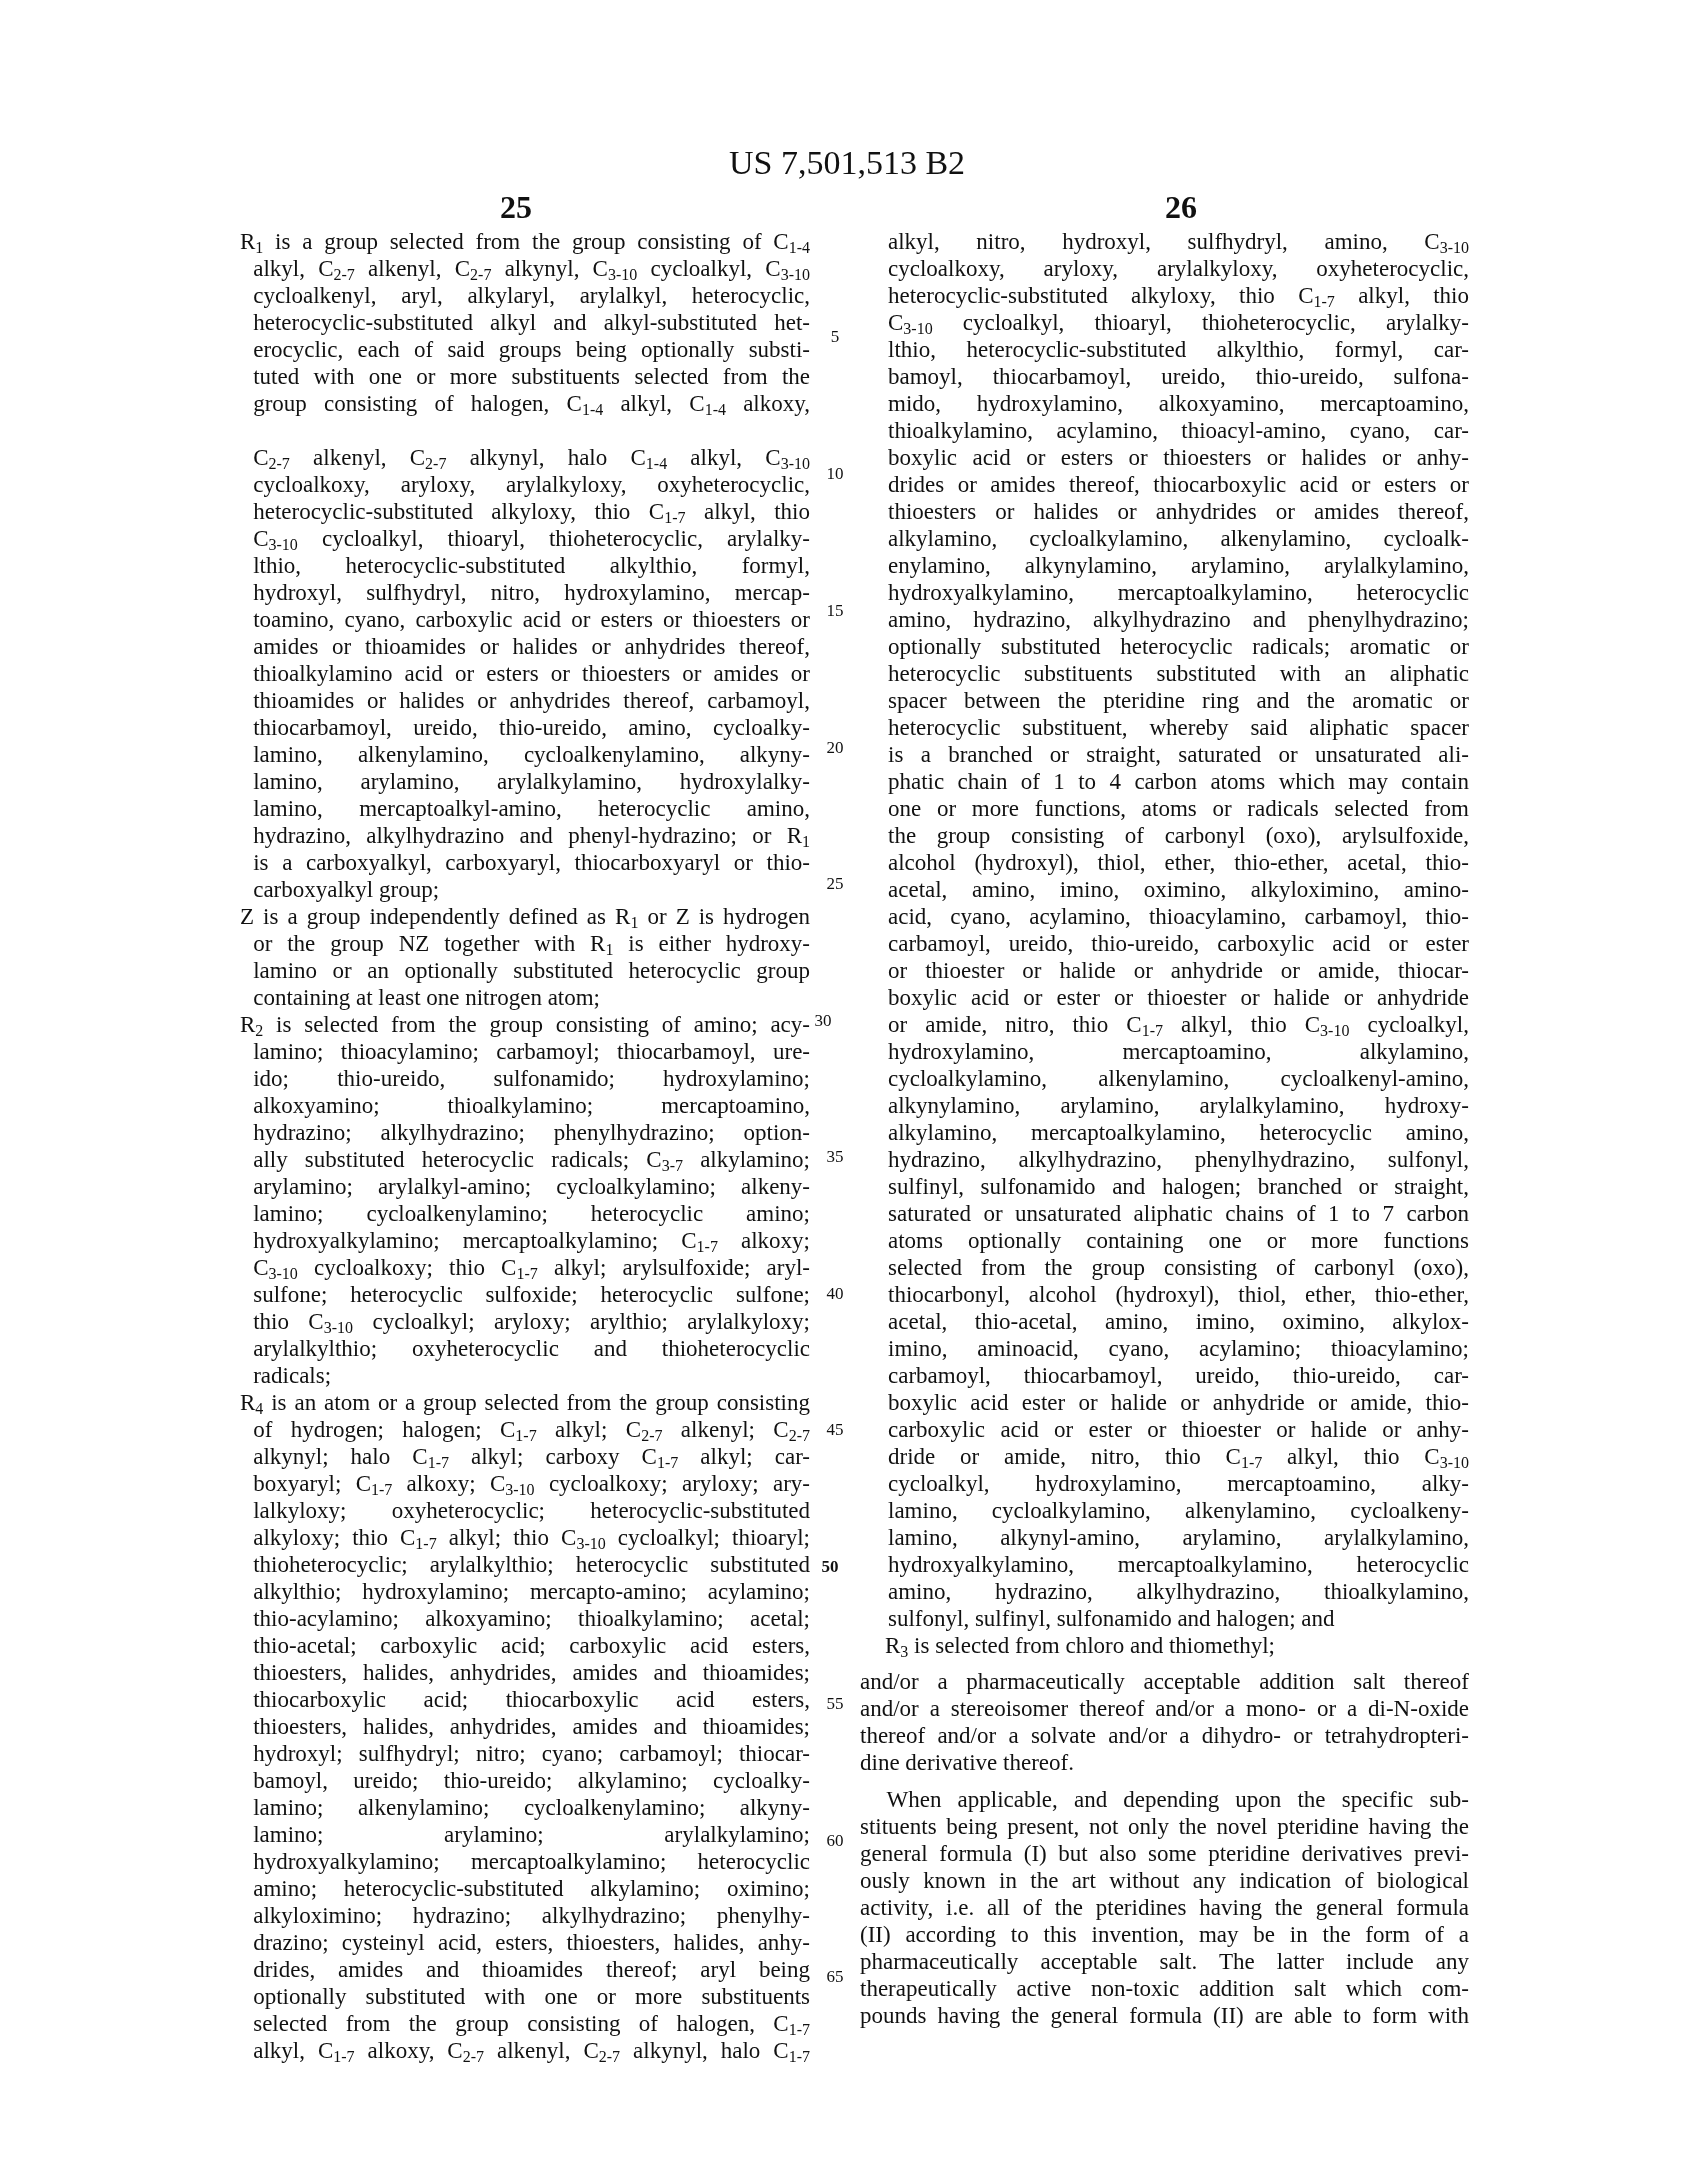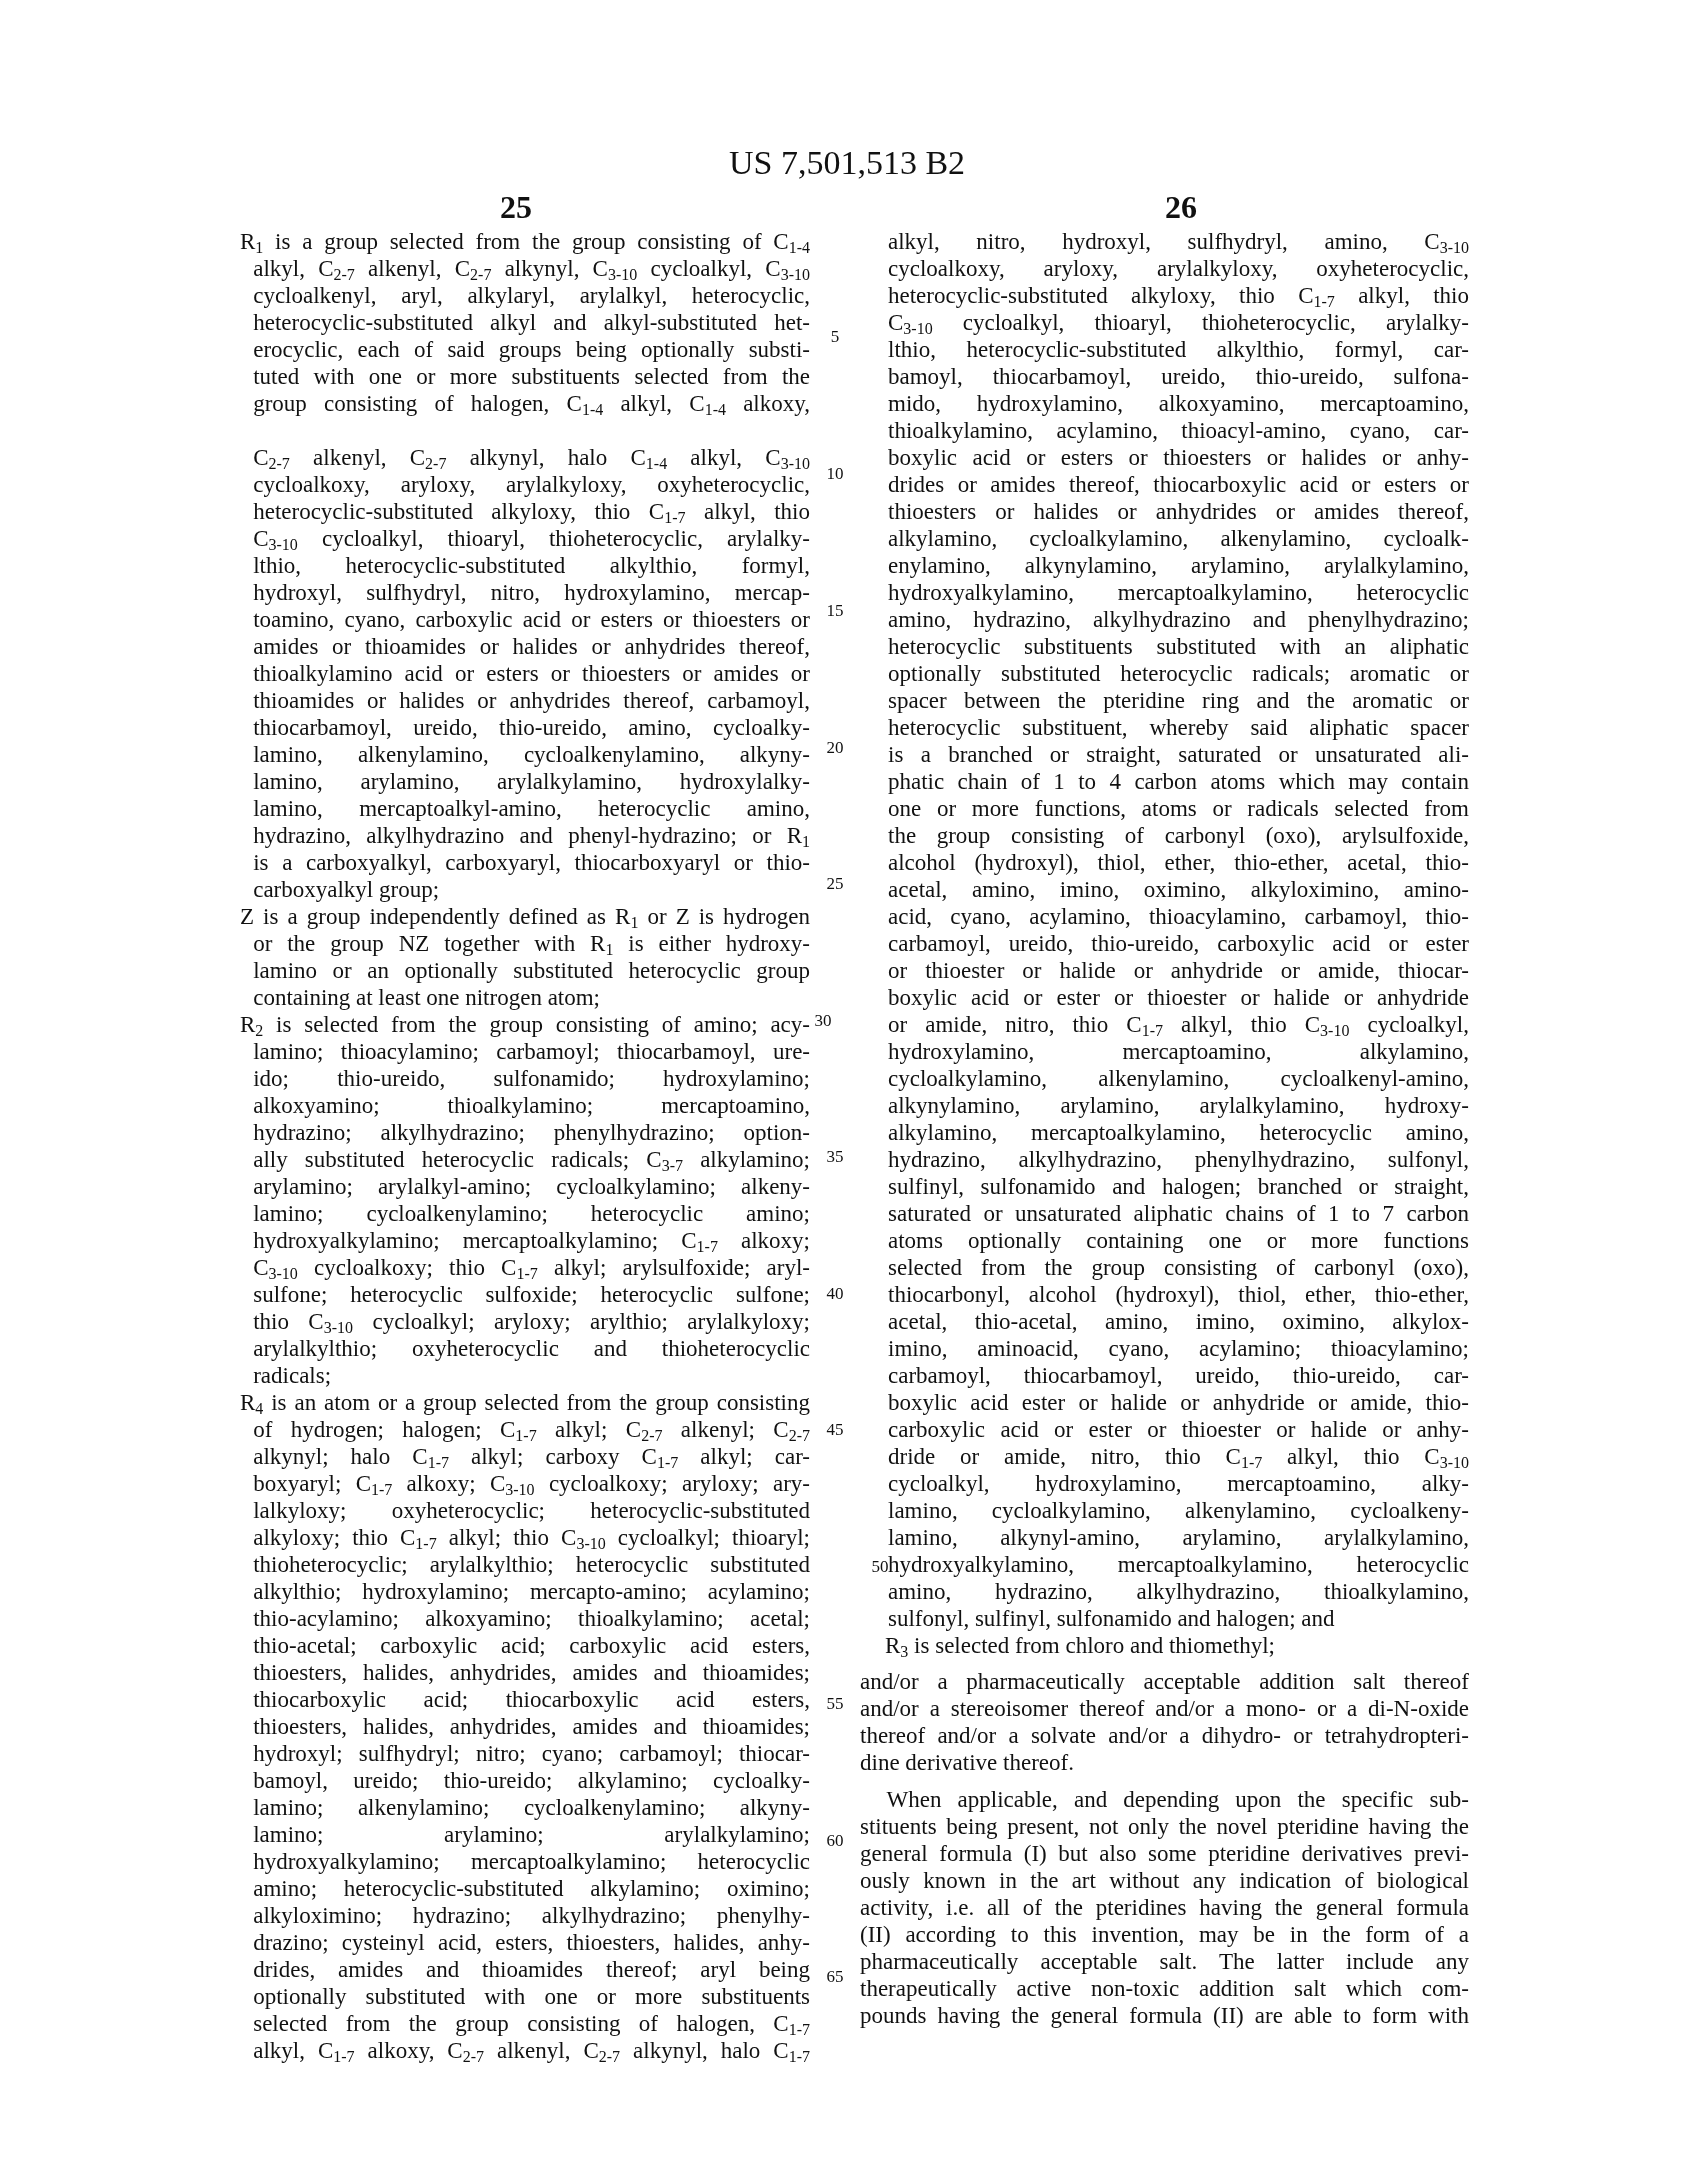--- a/index.html
+++ b/index.html
@@ -100,22 +100,22 @@
     <span class="ln" style="padding-left: 28px;">bamoyl, thiocarbamoyl, ureido, thio-ureido, sulfona-</span>
     <span class="ln" style="padding-left: 28px;">mido, hydroxylamino, alkoxyamino, mercaptoamino,</span>
     <span class="ln" style="padding-left: 28px;">thioalkylamino, acylamino, thioacyl-amino, cyano, car-</span>
     <span class="ln" style="padding-left: 28px;">boxylic acid or esters or thioesters or halides or anhy-</span>
     <span class="ln" style="padding-left: 28px;">drides or amides thereof, thiocarboxylic acid or esters or</span>
     <span class="ln" style="padding-left: 28px;">thioesters or halides or anhydrides or amides thereof,</span>
     <span class="ln" style="padding-left: 28px;">alkylamino, cycloalkylamino, alkenylamino, cycloalk-</span>
     <span class="ln" style="padding-left: 28px;">enylamino, alkynylamino, arylamino, arylalkylamino,</span>
     <span class="ln" style="padding-left: 28px;">hydroxyalkylamino, mercaptoalkylamino, heterocyclic</span>
     <span class="ln" style="padding-left: 28px;">amino, hydrazino, alkylhydrazino and phenylhydrazino;</span>
+    <span class="ln" style="padding-left: 28px;">optionally substituted heterocyclic radicals; aromatic or</span>
     <span class="ln" style="padding-left: 28px;">heterocyclic substituents substituted with an aliphatic</span>
-    <span class="ln" style="padding-left: 28px;">optionally substituted heterocyclic radicals; aromatic or</span>
     <span class="ln" style="padding-left: 28px;">spacer between the pteridine ring and the aromatic or</span>
     <span class="ln" style="padding-left: 28px;">heterocyclic substituent, whereby said aliphatic spacer</span>
     <span class="ln" style="padding-left: 28px;">is a branched or straight, saturated or unsaturated ali-</span>
     <span class="ln" style="padding-left: 28px;">phatic chain of 1 to 4 carbon atoms which may contain</span>
     <span class="ln" style="padding-left: 28px;">one or more functions, atoms or radicals selected from</span>
     <span class="ln" style="padding-left: 28px;">the group consisting of carbonyl (oxo), arylsulfoxide,</span>
     <span class="ln" style="padding-left: 28px;">alcohol (hydroxyl), thiol, ether, thio-ether, acetal, thio-</span>
     <span class="ln" style="padding-left: 28px;">acetal, amino, imino, oximino, alkyloximino, amino-</span>
     <span class="ln" style="padding-left: 28px;">acid, cyano, acylamino, thioacylamino, carbamoyl, thio-</span>
     <span class="ln" style="padding-left: 28px;">carbamoyl, ureido, thio-ureido, carboxylic acid or ester</span>
@@ -163,18 +163,18 @@
 <div id="linenums">
     <span class="lnum" style="left: 815px; top: 327px;">5</span>
     <span class="lnum" style="left: 815px; top: 464px;">10</span>
     <span class="lnum" style="left: 815px; top: 601px;">15</span>
     <span class="lnum" style="left: 815px; top: 738px;">20</span>
     <span class="lnum" style="left: 815px; top: 874px;">25</span>
     <span class="lnum" style="left: 803px; top: 1011px;">30</span>
     <span class="lnum" style="left: 815px; top: 1147px;">35</span>
     <span class="lnum" style="left: 815px; top: 1284px;">40</span>
     <span class="lnum" style="left: 815px; top: 1420px;">45</span>
-    <span class="lnum" style="left: 860px; top: 1557px;">50</span>
+    <span class="lnum" style="left: 810px; top: 1557px; font-weight: bold;">50</span>
     <span class="lnum" style="left: 815px; top: 1694px;">55</span>
     <span class="lnum" style="left: 815px; top: 1831px;">60</span>
     <span class="lnum" style="left: 815px; top: 1967px;">65</span>
   </div>
 
 
 </body></html>

